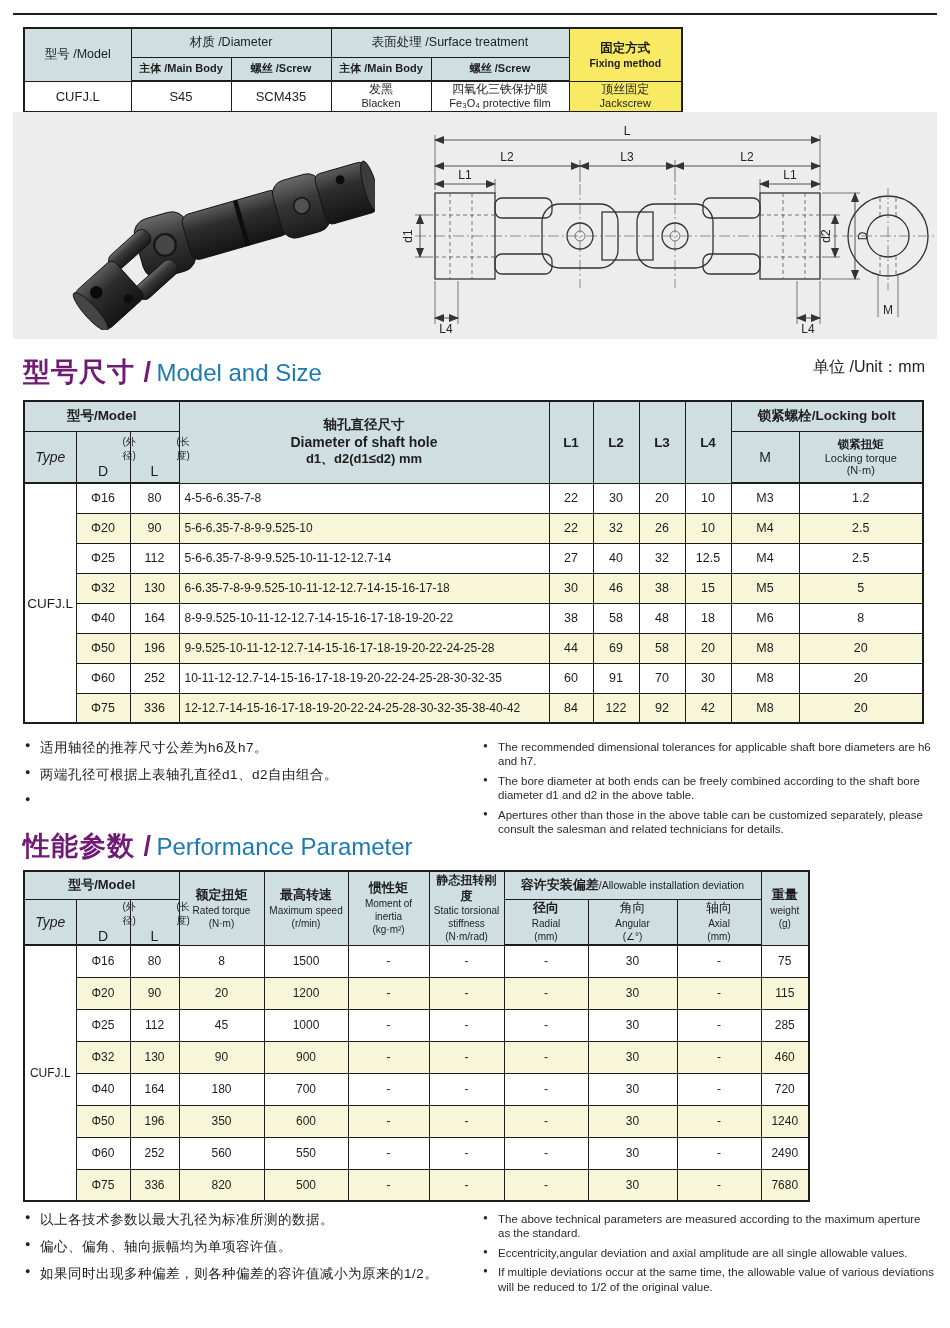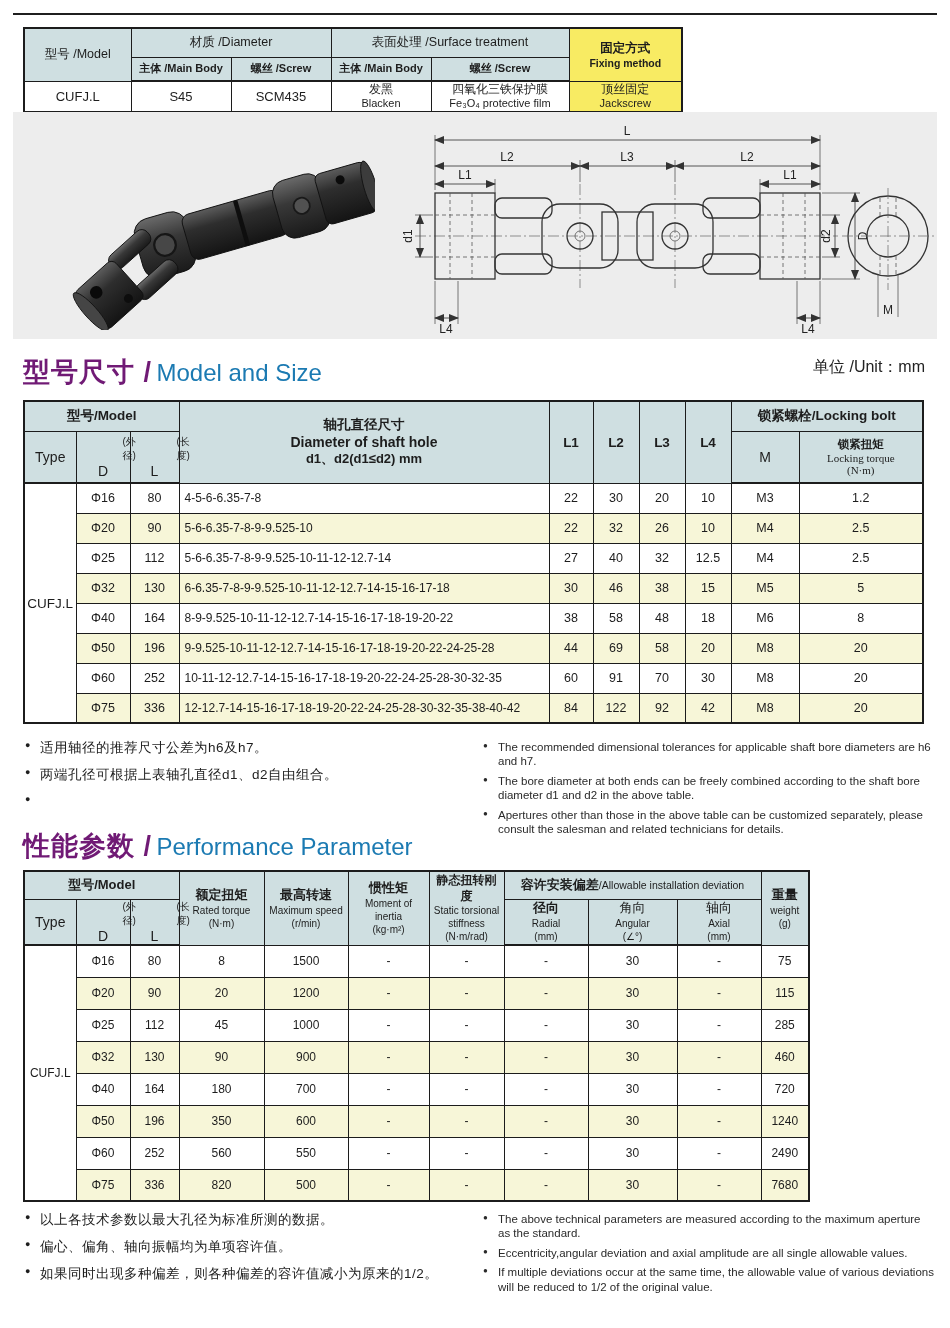--- a/index.html
+++ b/index.html
@@ -51,26 +51,26 @@
   .unit-note { position:absolute; right:25px; font-size:16px; color:#222; }
 
   
   .size-table { position:absolute; left:23px; top:400px; width:899px; }
   .size-table thead tr:first-child th { height:30px; font-size:13.5px; font-weight:bold; }
   .size-table thead tr.h2 th { height:52px; }
   .size-table tbody td { height:30px; }
   .size-table .shaft-h .l1x { display:block; font-size:13.5px; font-weight:bold; }
   .size-table .shaft-h .l2x { display:block; font-size:14px; }
   .size-table .shaft-h .l3x { display:block; font-size:13px; }
-  .hd-type { font-size:14px; }
+  .hd-type { font-size:14px;font-style:italic; }
   .hd-dl .note { display:block; font-size:10px;padding-left:44px; }
   .hd-dl .big { display:block; font-size:14px; }
   .hd-l14 { font-size:14.5px; }
   .hd-m { font-size:14px; }
-  .hd-torque span { display:block;font-family:Liberation Serif, serif; }
+  .hd-torque span { display:block; }
   .hd-torque .cn { font-size:11.5px; font-weight:bold; }
   .hd-torque .en { font-size:11px; }
   .size-table td[data-name="cell-shaft"] { font-size:12px; }
 
   
   .notes { position:absolute; display:flex; width:910px; left:25px; }
   .notes-cn { width:440px; }
   .notes-en { flex:1; padding-left:18px; padding-top:2px; }
   .note-item { display:flex; }
   .notes-cn .note-item { font-size:13.5px; line-height:1.55; margin-bottom:6px; letter-spacing:0.5px; }

